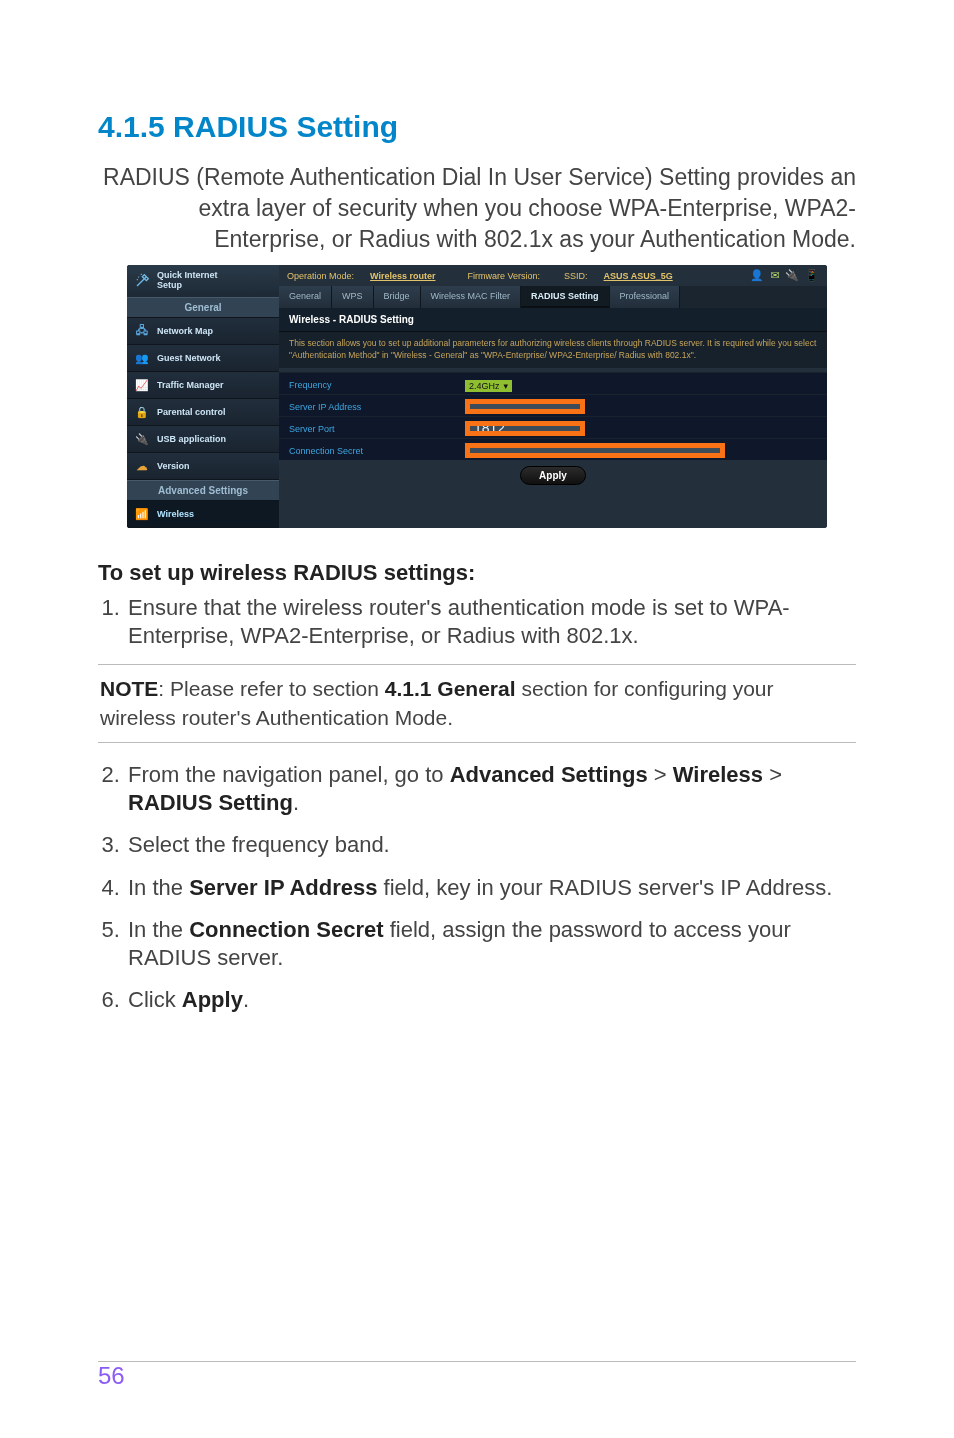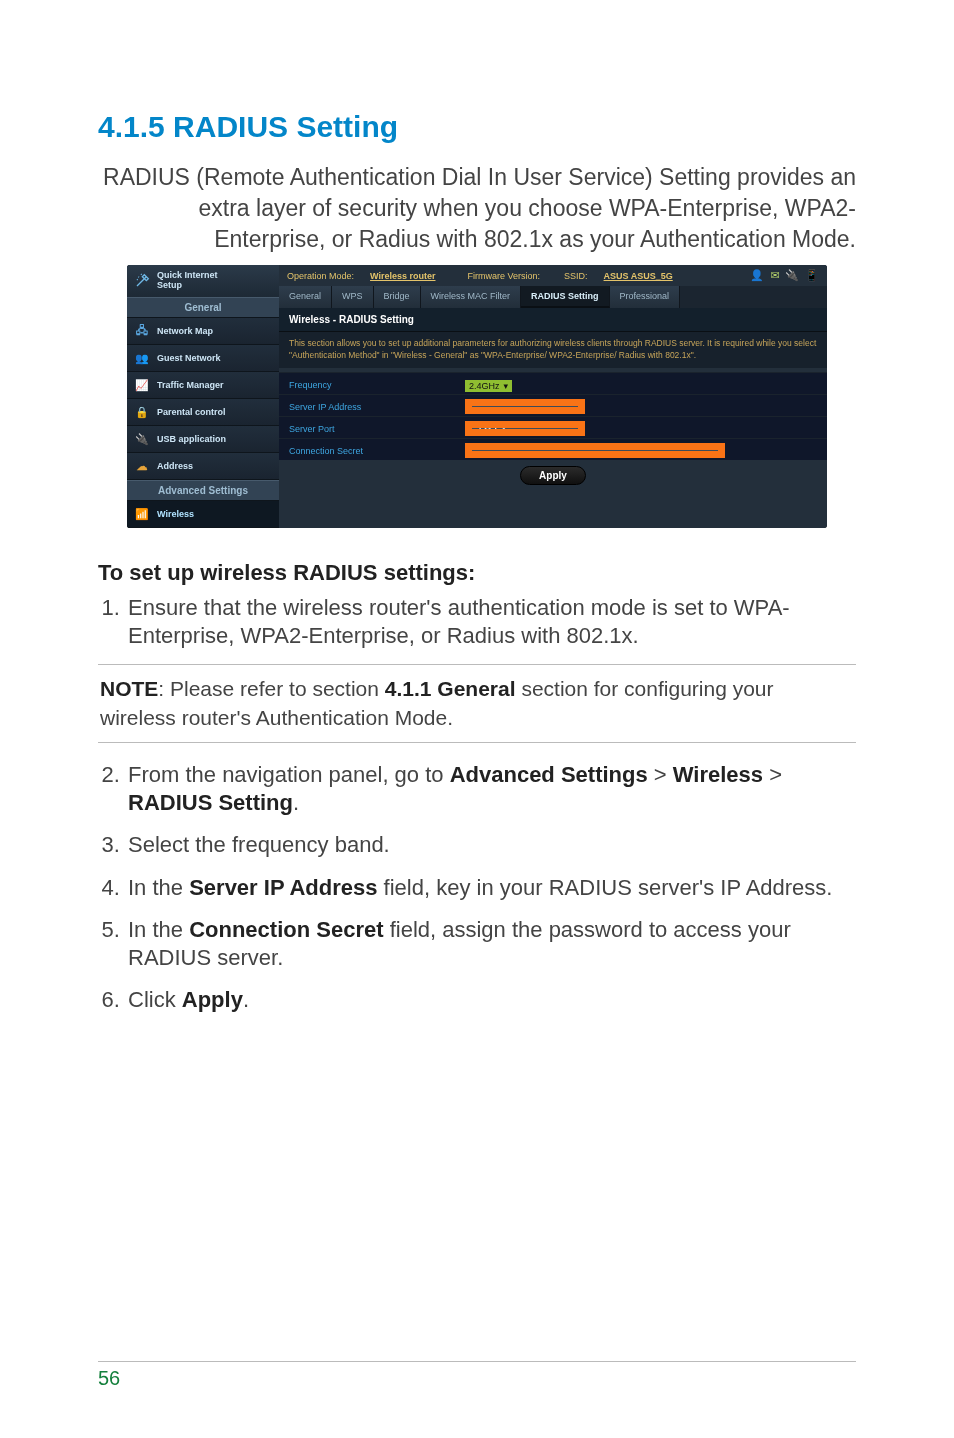--- a/index.html
+++ b/index.html
@@ -163,21 +163,21 @@
     color:#111;
     border:none;
     font-size:9px;
     padding:1px 4px;
     display:inline-flex;
     align-items:center;
     gap:4px;
   }
   .r-input {
     background:#3e4b58;
-    border:7px solid #f97316;
+    border:5px solid #f97316;
     height:15px;
     width:260px;
     color:#e6f0f7;
     font-size:14px;
     padding:0 4px;
   }
   .r-input.short{width:120px;}
   .r-apply-row {
     text-align:center;
     padding:6px 0 10px 0;
@@ -226,22 +226,22 @@
     position:absolute;
     left:98px;
     right:98px;
     bottom:76px;
     border-top:1px solid #bbb;
   }
   .page-number {
     position:absolute;
     left:98px;
     bottom:48px;
-    font-size:20px;
-    color:#15803d;
+    font-size:24px;
+    color:#8b5cf6;
   }
   .wand-icon svg { width:16px; height:16px; }
 </style>
 </head>
 <body>
 
 <div class="page">
   <h2 class="section-num">4.1.5 RADIUS Setting</h2>
   <p class="intro">RADIUS (Remote Authentication Dial In User Service) Setting provides an extra layer of security when you choose WPA-Enterprise, WPA2-Enterprise, or Radius with 802.1x as your Authentication Mode.</p>
 
@@ -275,21 +275,21 @@
         <div class="r-side-item">
           <span class="i" style="color:#e6a43a">🔒</span>
           <span>Parental control</span>
         </div>
         <div class="r-side-item">
           <span class="i" style="color:#d04e3a">🔌</span>
           <span>USB application</span>
         </div>
         <div class="r-side-item">
           <span class="i" style="color:#e6a43a">☁</span>
-          <span>Address</span>
+          <span>Version</span>
         </div>
 
         <div class="r-side-head">Advanced Settings</div>
         <div class="r-side-item active">
           <span class="i" style="color:#5aa7e0">📶</span>
           <span>Wireless</span>
         </div>
       </div>
 
       <div class="r-main">

